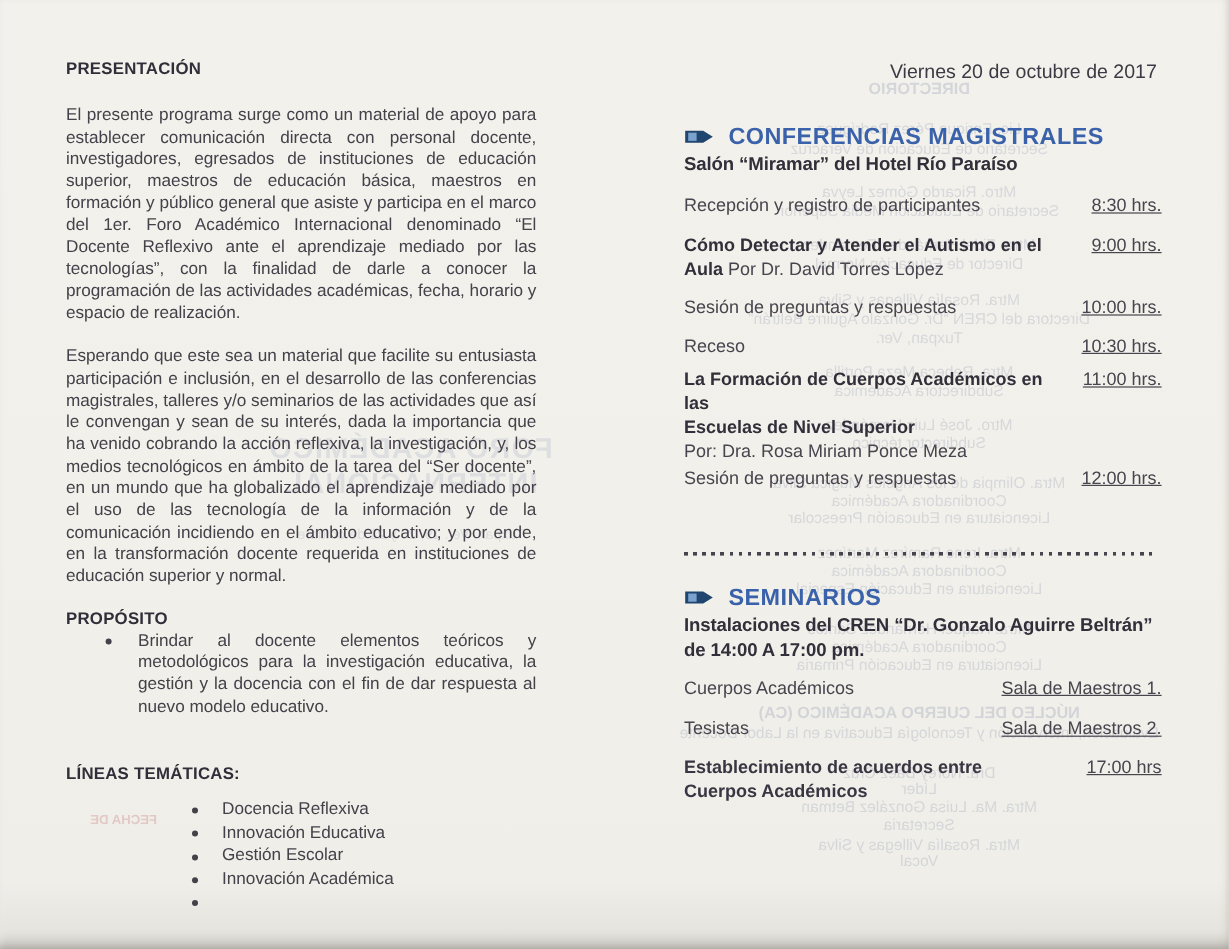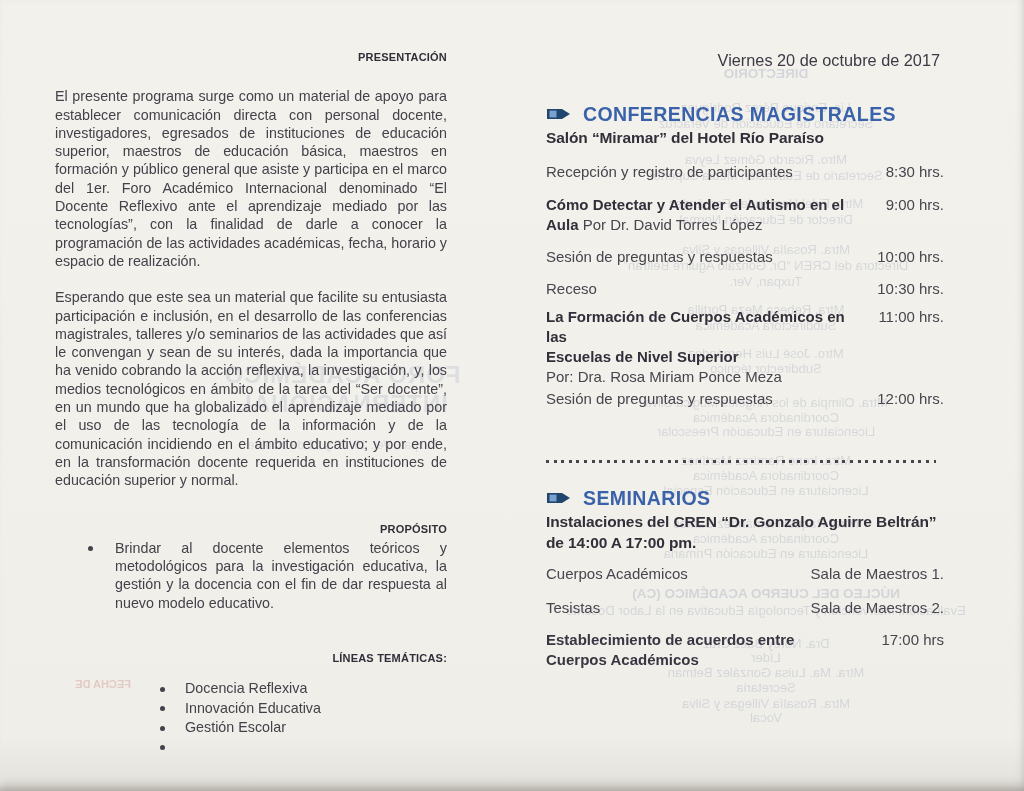--- a/index.html
+++ b/index.html
@@ -37,60 +37,60 @@
   .bleed-fecha{
     left:68px;top:678px;width:70px;text-align:center;
     transform:scaleX(-1);color:#d8a4a2;opacity:.5;font-size:11px;font-weight:bold;
   }
 
   
   .col-left{
     position:absolute;left:55px;top:48px;width:392px;
     color:#45404a;font-size:14.3px;line-height:18.3px;
   }
-  .lhead{font-weight:bold;color:#322e39;font-size:11px;letter-spacing:.2px;text-align:right;}
+  .lhead{font-weight:bold;color:#322e39;font-size:14px;letter-spacing:.2px;}
   .para{margin:0;text-align:justify;}
   #p1{margin-top:21px;}
   #p2{margin-top:18px;}
-  #purpose-head{margin-top:30px;}
+  #purpose-head{margin-top:16px;}
   .p-item{display:flex;margin-top:1px;padding-left:33px;justify-content:flex-end;}
   .p-item .bdot{margin-right:0;}
   .bdot{
     flex:none;width:5px;height:5px;border-radius:50%;
     background:#45404a;margin-top:7px;
   }
   .p-text{text-align:justify;padding-left:22px;}
   #themes-head{margin-top:37px;}
   .t-list{margin-top:12px;}
   .t-item{display:flex;padding-left:105px;line-height:19.4px;}
   .t-item .bdot{margin-top:7.5px;}
   .t-text{padding-left:20px;}
 
   
   .col-right{
-    position:absolute;left:546px;top:50px;width:398px;
+    position:absolute;left:570px;top:50px;width:398px;
     color:#49444e;font-size:15px;line-height:20px;
   }
   .date-line{text-align:right;font-size:16.3px;color:#3e3944;padding-right:4px;}
   .sec-head{
     display:flex;align-items:center;margin-top:34px;
     color:#3a62aa;font-weight:bold;font-size:19.5px;letter-spacing:.4px;
     white-space:nowrap;
   }
   .sec-head .mk{flex:none;margin-right:12px;display:block;}
   #sem-head{margin-top:25px;}
   .venue{
     font-weight:bold;color:#332f3a;font-size:15.5px;line-height:21px;
     margin-top:3px;letter-spacing:-.1px;white-space:pre-line;
   }
   .rows{margin-top:14px;}
   .srows{margin-top:11px;}
   .row{display:flex;justify-content:space-between;align-items:flex-start;}
   .act{width:318px;white-space:pre-line;}
-  .tm{flex:none;margin-left:auto;text-align:left;white-space:nowrap;}
+  .tm{flex:none;margin-left:auto;text-align:left;white-space:nowrap;text-decoration:underline;}
   .b{font-weight:bold;color:#332f3a;}
   .blk{display:block;}
   .mb13{margin-bottom:13px;} .mb12{margin-bottom:12px;} .mb8{margin-bottom:8px;}
   .mb2{margin-bottom:2px;}  .mb14{margin-bottom:14px;} .mb6{margin-bottom:6px;}
   .dotline{
     margin-top:51px;height:3px;width:390px;
     background:repeating-linear-gradient(90deg,#49434d 0 3px,transparent 3px 7.6px);
   }
 </style>
 </head>
@@ -158,20 +158,24 @@
       <div class="t-item">
         <span class="bdot"></span>
         <span class="t-text">Innovación Educativa</span>
       </div>
       <div class="t-item">
         <span class="bdot"></span>
         <span class="t-text">Gestión Escolar</span>
       </div>
       <div class="t-item">
         <span class="bdot"></span>
+        <span class="t-text">Innovación Académica</span>
+      </div>
+      <div class="t-item">
+        <span class="bdot"></span>
       </div>
     </div>
   </div>
 
   <div class="col-right">
     <div class="date-line">Viernes 20 de octubre de 2017</div>
 
     <div class="sec-head">
       <svg class="mk" width="25" height="14" viewBox="0 0 25 14">
         <polygon points="1,2 16,2 24,7 16,12 1,12" fill="#20456e"></polygon>

